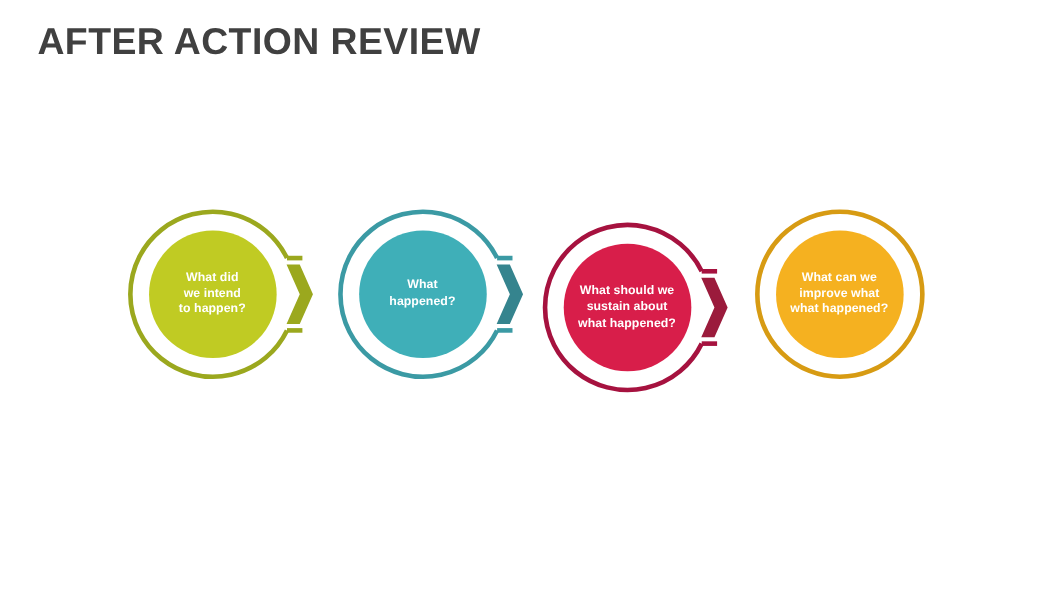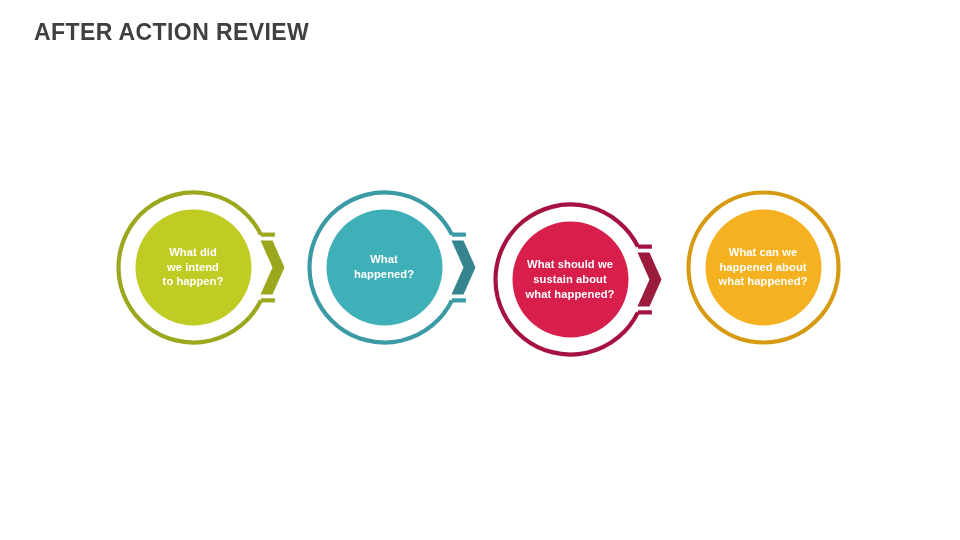--- a/index.html
+++ b/index.html
@@ -21,21 +21,21 @@
     width: 960px;
     height: 540px;
     background: #ffffff;
   }
 
   
   #slide-title {
     position: absolute;
     left: 34px;
     top: 20px;
-    font-size: 23px;
+    font-size: 34px;
     font-weight: bold;
     letter-spacing: 0.4px;
     color: #404040;
     white-space: nowrap;
     line-height: 1.1;
   }
 
   
   #diagram {
     position: absolute;
@@ -142,18 +142,18 @@
         <div class="stage-label">What should we
 sustain about
 what happened?</div>
       </div>
       <div class="stage" style="left: 685.5px; top: 179.5px;">
         <svg class="stage-svg" viewBox="0 0 175 175">
           <circle cx="77.5" cy="87.5" r="75" fill="none" stroke="#D79B13" stroke-width="4.2"></circle>
           <circle cx="77.5" cy="87.5" r="58" fill="#F5B120"></circle>
         </svg>
         <div class="stage-label">What can we
-happened about
+improve what
 what happened?</div>
       </div>
     </div>
 
 </div>
 
 </body></html>

